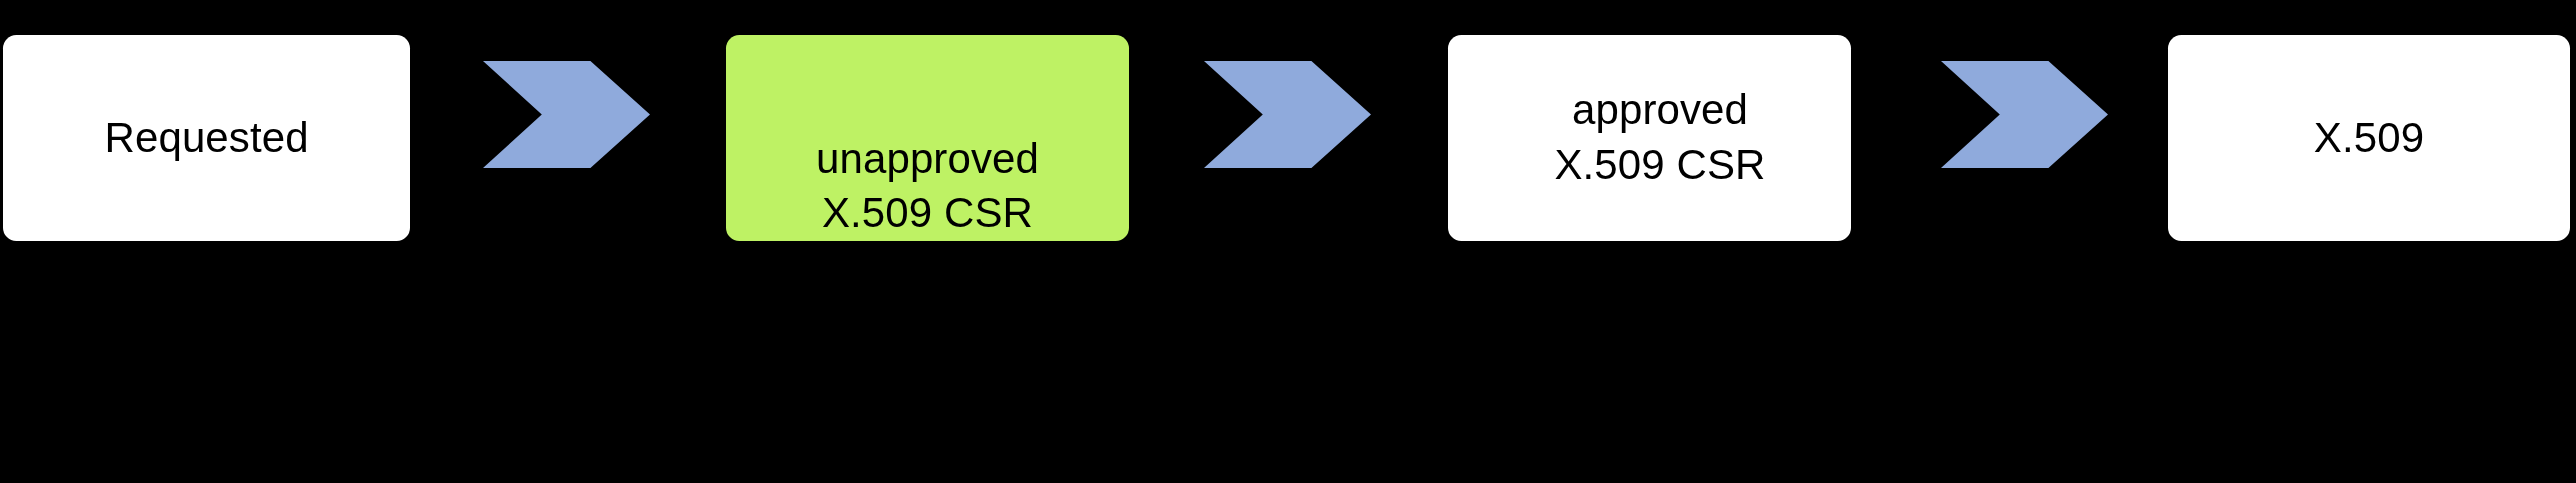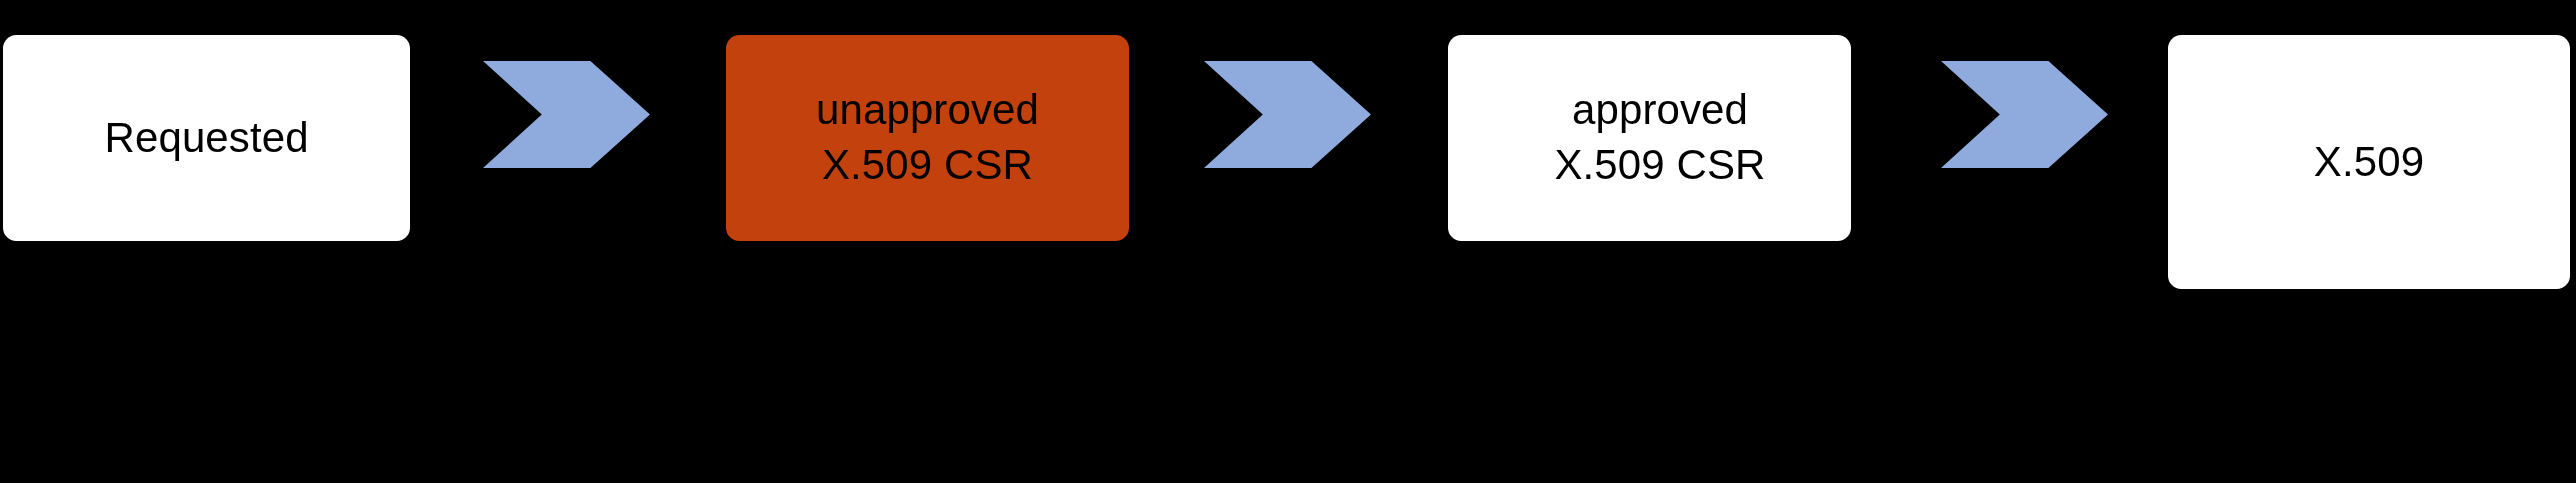--- a/index.html
+++ b/index.html
@@ -40,21 +40,21 @@
     margin-top: 27px;
   }
   .step-box .line {
     display: block;
     white-space: nowrap;
   }
 
   #step-box-0 { left: 3.1px;    top: 7.9px; width: 407px; height: 206px; }
   #step-box-1 { left: 726px;  top: 7.9px; width: 403px; height: 206px; }
   #step-box-2 { left: 1448px; top: 7.9px; width: 403px; height: 206px; padding-left: 32px; }
-  #step-box-3 { left: 2168px; top: 7.9px; width: 402px; height: 254px; }
+  #step-box-3 { left: 2168px; top: 7.9px; width: 402px; height: 206px; }
 
   
   .chevron-arrow {
     position: absolute;
     width: 167px;
     height: 107px;
     top: 61px;
   }
   .chevron-arrow svg {
     display: block;
@@ -74,21 +74,21 @@
   <div class="step-box" id="step-box-0" style="background: rgb(255, 255, 255); color: rgb(0, 0, 0);">
     <span class="line">Requested</span>
   </div>
 
   <div class="chevron-arrow" id="chevron-arrow-0">
     <svg viewBox="0 0 213 136" preserveAspectRatio="none">
       <polygon points="0,0 137,0 213,68 137,136 0,136 75,68" fill="#8FAADC"></polygon>
     </svg>
   </div>
 
-  <div class="step-box" id="step-box-1" style="background: #c2410c; color: rgb(0, 0, 0);">
+  <div class="step-box" id="step-box-1" style="background: #bef264; color: rgb(0, 0, 0); justify-content: flex-end;">
     <span class="line">unapproved</span>
     <span class="line">X.509 CSR</span>
   </div>
 
   <div class="chevron-arrow" id="chevron-arrow-1">
     <svg viewBox="0 0 213 136" preserveAspectRatio="none">
       <polygon points="0,0 137,0 213,68 137,136 0,136 75,68" fill="#8FAADC"></polygon>
     </svg>
   </div>
 

